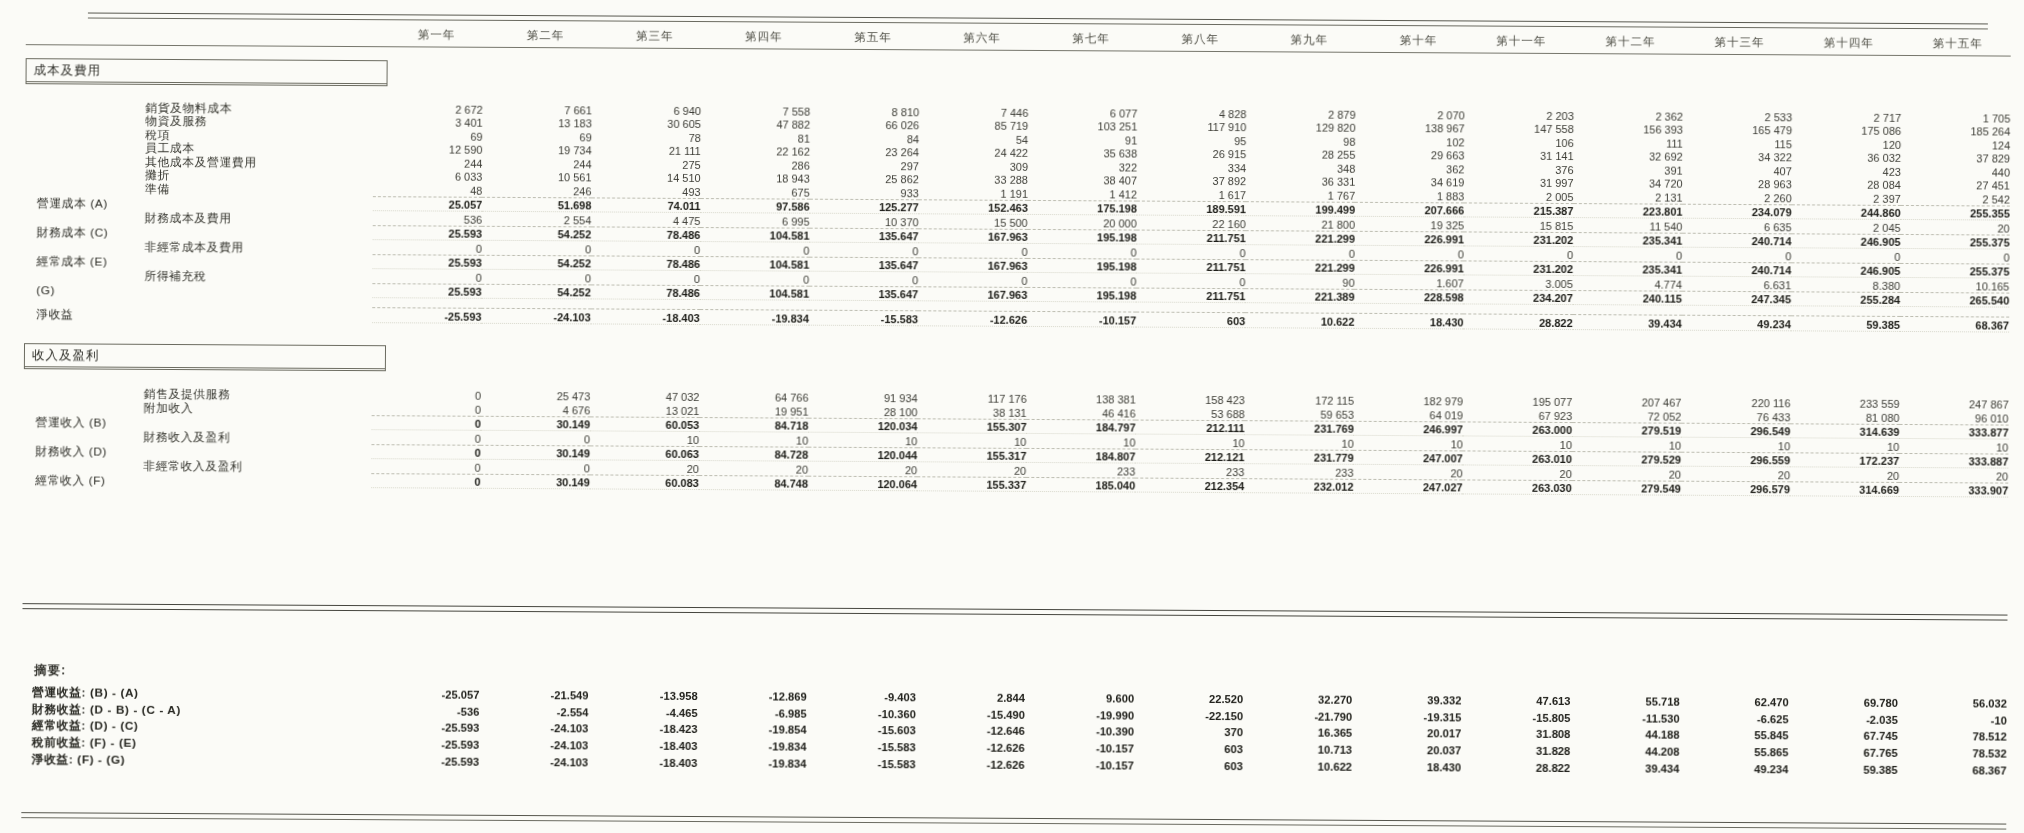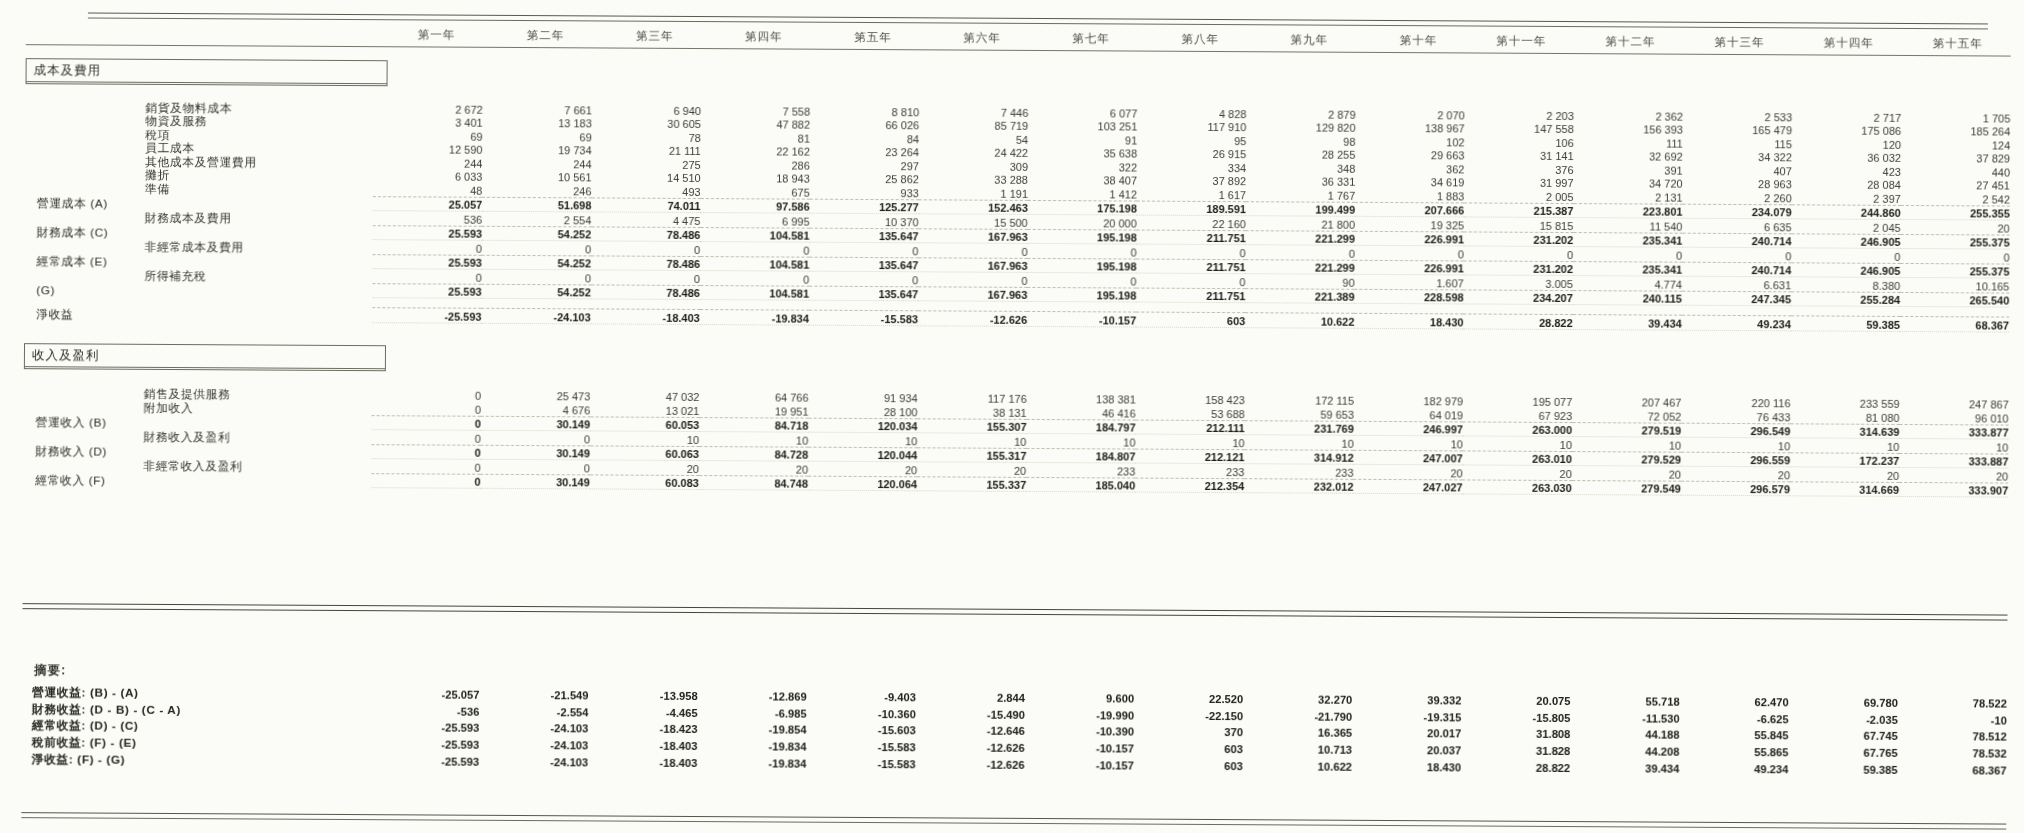--- a/index.html
+++ b/index.html
@@ -529,21 +529,21 @@
         <tr class="r subtotal">
           <td class="lab ind0">財務收入 (D)</td>
           <td class="num">0</td>
           <td class="num">30.149</td>
           <td class="num">60.063</td>
           <td class="num">84.728</td>
           <td class="num">120.044</td>
           <td class="num">155.317</td>
           <td class="num">184.807</td>
           <td class="num">212.121</td>
-          <td class="num">314.912</td>
+          <td class="num">231.779</td>
           <td class="num">247.007</td>
           <td class="num">263.010</td>
           <td class="num">279.529</td>
           <td class="num">296.559</td>
           <td class="num">172.237</td>
           <td class="num">333.887</td>
         </tr>
         <tr class="r detail">
           <td class="lab ind1">非經常收入及盈利</td>
           <td class="num">0</td>
@@ -597,25 +597,25 @@
           <td class="num">-25.057</td>
           <td class="num">-21.549</td>
           <td class="num">-13.958</td>
           <td class="num">-12.869</td>
           <td class="num">-9.403</td>
           <td class="num">2.844</td>
           <td class="num">9.600</td>
           <td class="num">22.520</td>
           <td class="num">32.270</td>
           <td class="num">39.332</td>
-          <td class="num">20.075</td>
+          <td class="num">47.613</td>
           <td class="num">55.718</td>
           <td class="num">62.470</td>
           <td class="num">69.780</td>
-          <td class="num">78.522</td>
+          <td class="num">56.032</td>
         </tr>
         <tr class="r detail summary-r">
           <td class="lab ind0">財務收益: (D - B) - (C - A)</td>
           <td class="num">-536</td>
           <td class="num">-2.554</td>
           <td class="num">-4.465</td>
           <td class="num">-6.985</td>
           <td class="num">-10.360</td>
           <td class="num">-15.490</td>
           <td class="num">-19.990</td>

